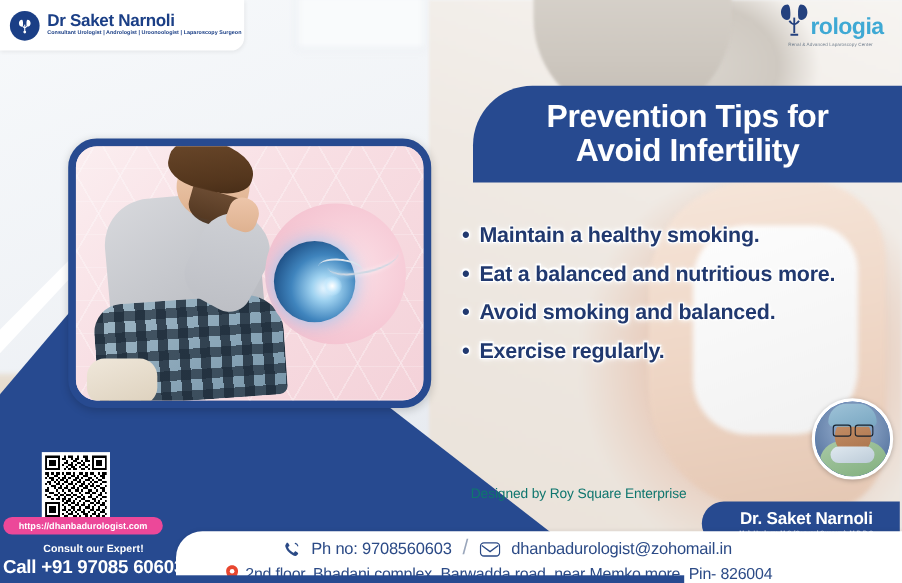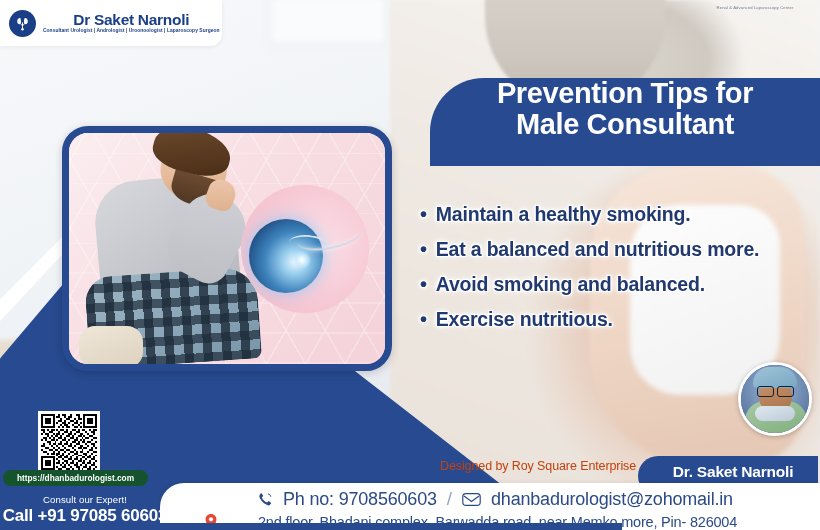--- a/index.html
+++ b/index.html
@@ -81,21 +81,21 @@
     clip-path:polygon(0 36%, 21.5% 0, 23.5% 0, 0 42%);
     opacity:.95;
   }
 
   
   .title-banner {
     position:absolute; left:430px; top:78px; width:390px; height:88px;
     background:#274a90;
     border-radius:54px 0 0 0;
     display:flex; flex-direction:column;
-    align-items:center; 
+    align-items:center; justify-content:center;
     z-index:6;
   }
   .title-line {
     color:#ffffff;
     font-weight:bold;
     font-size:29px;
     line-height:1.08;
     letter-spacing:-.4px;
     text-align:center;
     white-space:nowrap;
@@ -228,21 +228,20 @@
 
   
   .brand-chip {
     position:absolute; left:0; top:0; width:222px; height:46px;
     background:#ffffff;
     border-radius:0 0 12px 0;
     display:flex; align-items:center; gap:7px;
     padding:0 8px 0 9px;
     z-index:9;
     box-shadow:0 1px 4px rgba(0,0,0,.07);
-    text-align:center;
   }
   .brand-logo {
     width:27px; height:27px; border-radius:50%;
     background:#1b3f86;
     display:flex; align-items:center; justify-content:center;
     flex:0 0 auto;
   }
   .brand-text { display:flex; flex-direction:column; gap:2px; }
   .brand-name {
     color:#1b3f86; font-weight:bold; font-size:15.5px;
@@ -336,69 +335,69 @@
     color:#ffffff; font-weight:bold; font-size:15.5px; line-height:1.05;
     letter-spacing:-.2px; white-space:nowrap;
   }
   .doc-deg {
     color:#e4ebf6; font-size:5.6px; font-weight:bold;
     margin-top:2px; white-space:nowrap; letter-spacing:.05px;
   }
 
   
   .designed {
-    position:absolute; left:428px; top:459px;
-    color:#c2410c; font-size:12.5px; letter-spacing:-.1px;
-    z-index:8; white-space:nowrap;margin-left:12px;
+    position:absolute; left:428px; top:442px;
+    color:#0f766e; font-size:12.5px; letter-spacing:-.1px;
+    z-index:8; white-space:nowrap;
   }
 
   
   .qr-box {
     position:absolute; left:38px; top:411px; width:62px; height:62px;
     background:#ffffff; padding:3px; z-index:9;
   }
   .qr-img { width:100%; height:100%; display:block; }
   .url-pill {
     position:absolute; left:3px; top:470px; width:145px; height:16px;
-    background:#14532d; border-radius:8px;
+    background:#ec4899; border-radius:8px;
     display:flex; align-items:center; justify-content:center; z-index:9;text-align:center;
   }
   .url-text {
     color:#ffffff; font-size:8.3px; font-weight:bold; white-space:nowrap;
   }
   .cta-box {
     position:absolute; left:0; top:490px; width:170px; height:40px;
     background:#274a90; border-radius:0 10px 0 0;
     display:flex; flex-direction:column; align-items:center; justify-content:center;
     z-index:9;
   }
   .cta-top {
-    color:#ffffff; font-size:9.6px; font-weight:normal; letter-spacing:.1px;
+    color:#ffffff; font-size:9.6px; font-weight:bold; letter-spacing:.1px;
     white-space:nowrap;
     text-align:center;
   }
   .cta-phone {
     color:#ffffff; font-size:17px; font-weight:bold; letter-spacing:-.2px;
     margin-top:1px; white-space:nowrap;
   }
 
   
   .contact-bar {
     position:absolute; left:160px; top:483px; width:670px; height:47px;
     background:#ffffff; border-radius:24px 0 0 0;
     z-index:10; padding:5px 0 0 36px;
     box-shadow:0 -1px 4px rgba(0,0,0,.06);
   }
   .cb-row1 { display:flex; align-items:center; gap:10px; padding-left:60px; }
   .cb-row2 { display:flex; align-items:center; gap:5px; margin-top:3px; padding-left:8px; }
   .cb-text {
-    color:#2b4a86; font-size:18px; letter-spacing:-.2px; white-space:nowrap;
+    color:#2b4a86; font-size:15px; letter-spacing:-.2px; white-space:nowrap;
   }
   .cb-addr {
-    color:#2b4a86; font-size:14.5px; letter-spacing:-.2px; white-space:nowrap;margin-left:35px;
+    color:#2b4a86; font-size:14.5px; letter-spacing:-.2px; white-space:nowrap;
   }
   .cb-sep { color:#9aa6bb; font-size:19px; }
   .blue-underbar {
     position:absolute; left:152px; bottom:0; width:470px; height:7px;
     background:#274a90; z-index:11;
   }
   svg { display:block; }
 </style>
 </head>
 <body>
@@ -430,20 +429,30 @@
         <circle cx="12" cy="20" r="1.8" fill="#ffffff"></circle>
       </svg>
     </div>
     <div class="brand-text">
       <div class="brand-name">Dr Saket Narnoli</div>
       <div class="brand-sub">Consultant Urologist | Andrologist | Uroonoologist | Laparoscopy Surgeon</div>
     </div>
   </div>
 
   <div class="uro-logo">
+    <div class="uro-row">
+      <svg width="30" height="33" viewBox="0 0 30 33" aria-hidden="true">
+        <path d="M9 2C5.4 2 3 5.1 3 9.2c0 4 2.4 6.9 5.4 6.9 1.8 0 2.6-1 2.9-2.3.3-1.4.2-2.9.2-4.2C11.5 5.5 10.6 2 9 2z" fill="#24417e"></path>
+        <path d="M21 2c3.6 0 6 3.1 6 7.2 0 4-2.4 6.9-5.4 6.9-1.8 0-2.6-1-2.9-2.3-.3-1.4-.2-2.9-.2-4.2C18.5 5.5 19.4 2 21 2z" fill="#24417e"></path>
+        <rect x="14.2" y="14" width="1.7" height="14" fill="#24417e"></rect>
+        <path d="M10.6 16.8c1.5 2.2 2.9 3.1 4.4 3.1s2.9-.9 4.4-3.1" stroke="#24417e" stroke-width="1.7" fill="none"></path>
+        <path d="M11.6 29.6h7" stroke="#24417e" stroke-width="1.8"></path>
+      </svg>
+      <span class="uro-word">rologia</span>
+    </div>
     <div class="uro-tag">Renal &amp; Advanced Laparoscopy Center</div>
   </div>
 
   <div class="photo-card">
     <div class="pc-inner">
       <div class="pc-bg"></div>
       <div class="hexgrid"></div>
       <div class="pc-man">
         <div class="m-torso"></div>
         <div class="m-pants"></div>
@@ -458,39 +467,39 @@
         <div class="egg"></div>
         <div class="egg-glow"></div>
         <div class="sperm"></div>
         <div class="sperm2"></div>
       </div>
     </div>
   </div>
 
   <div class="title-banner">
     <div class="title-line">Prevention Tips for</div>
-    <div class="title-line">Male Consultant</div>
+    <div class="title-line">Avoid Infertility</div>
   </div>
 
   <div class="tips">
     <div class="tip">
       <span class="dot">•</span>
       <span>Maintain a healthy smoking.</span>
     </div>
     <div class="tip">
       <span class="dot">•</span>
       <span>Eat a balanced and nutritious more.</span>
     </div>
     <div class="tip">
       <span class="dot">•</span>
       <span>Avoid smoking and balanced.</span>
     </div>
     <div class="tip">
       <span class="dot">•</span>
-      <span>Exercise nutritious.</span>
+      <span>Exercise regularly.</span>
     </div>
   </div>
 
 
   <div class="doc-photo">
     <div class="dp-bg"></div>
     <div class="dp-scrub"></div>
     <div class="dp-face"></div>
     <div class="dp-cap"></div>
     <div class="dp-glass"></div>

